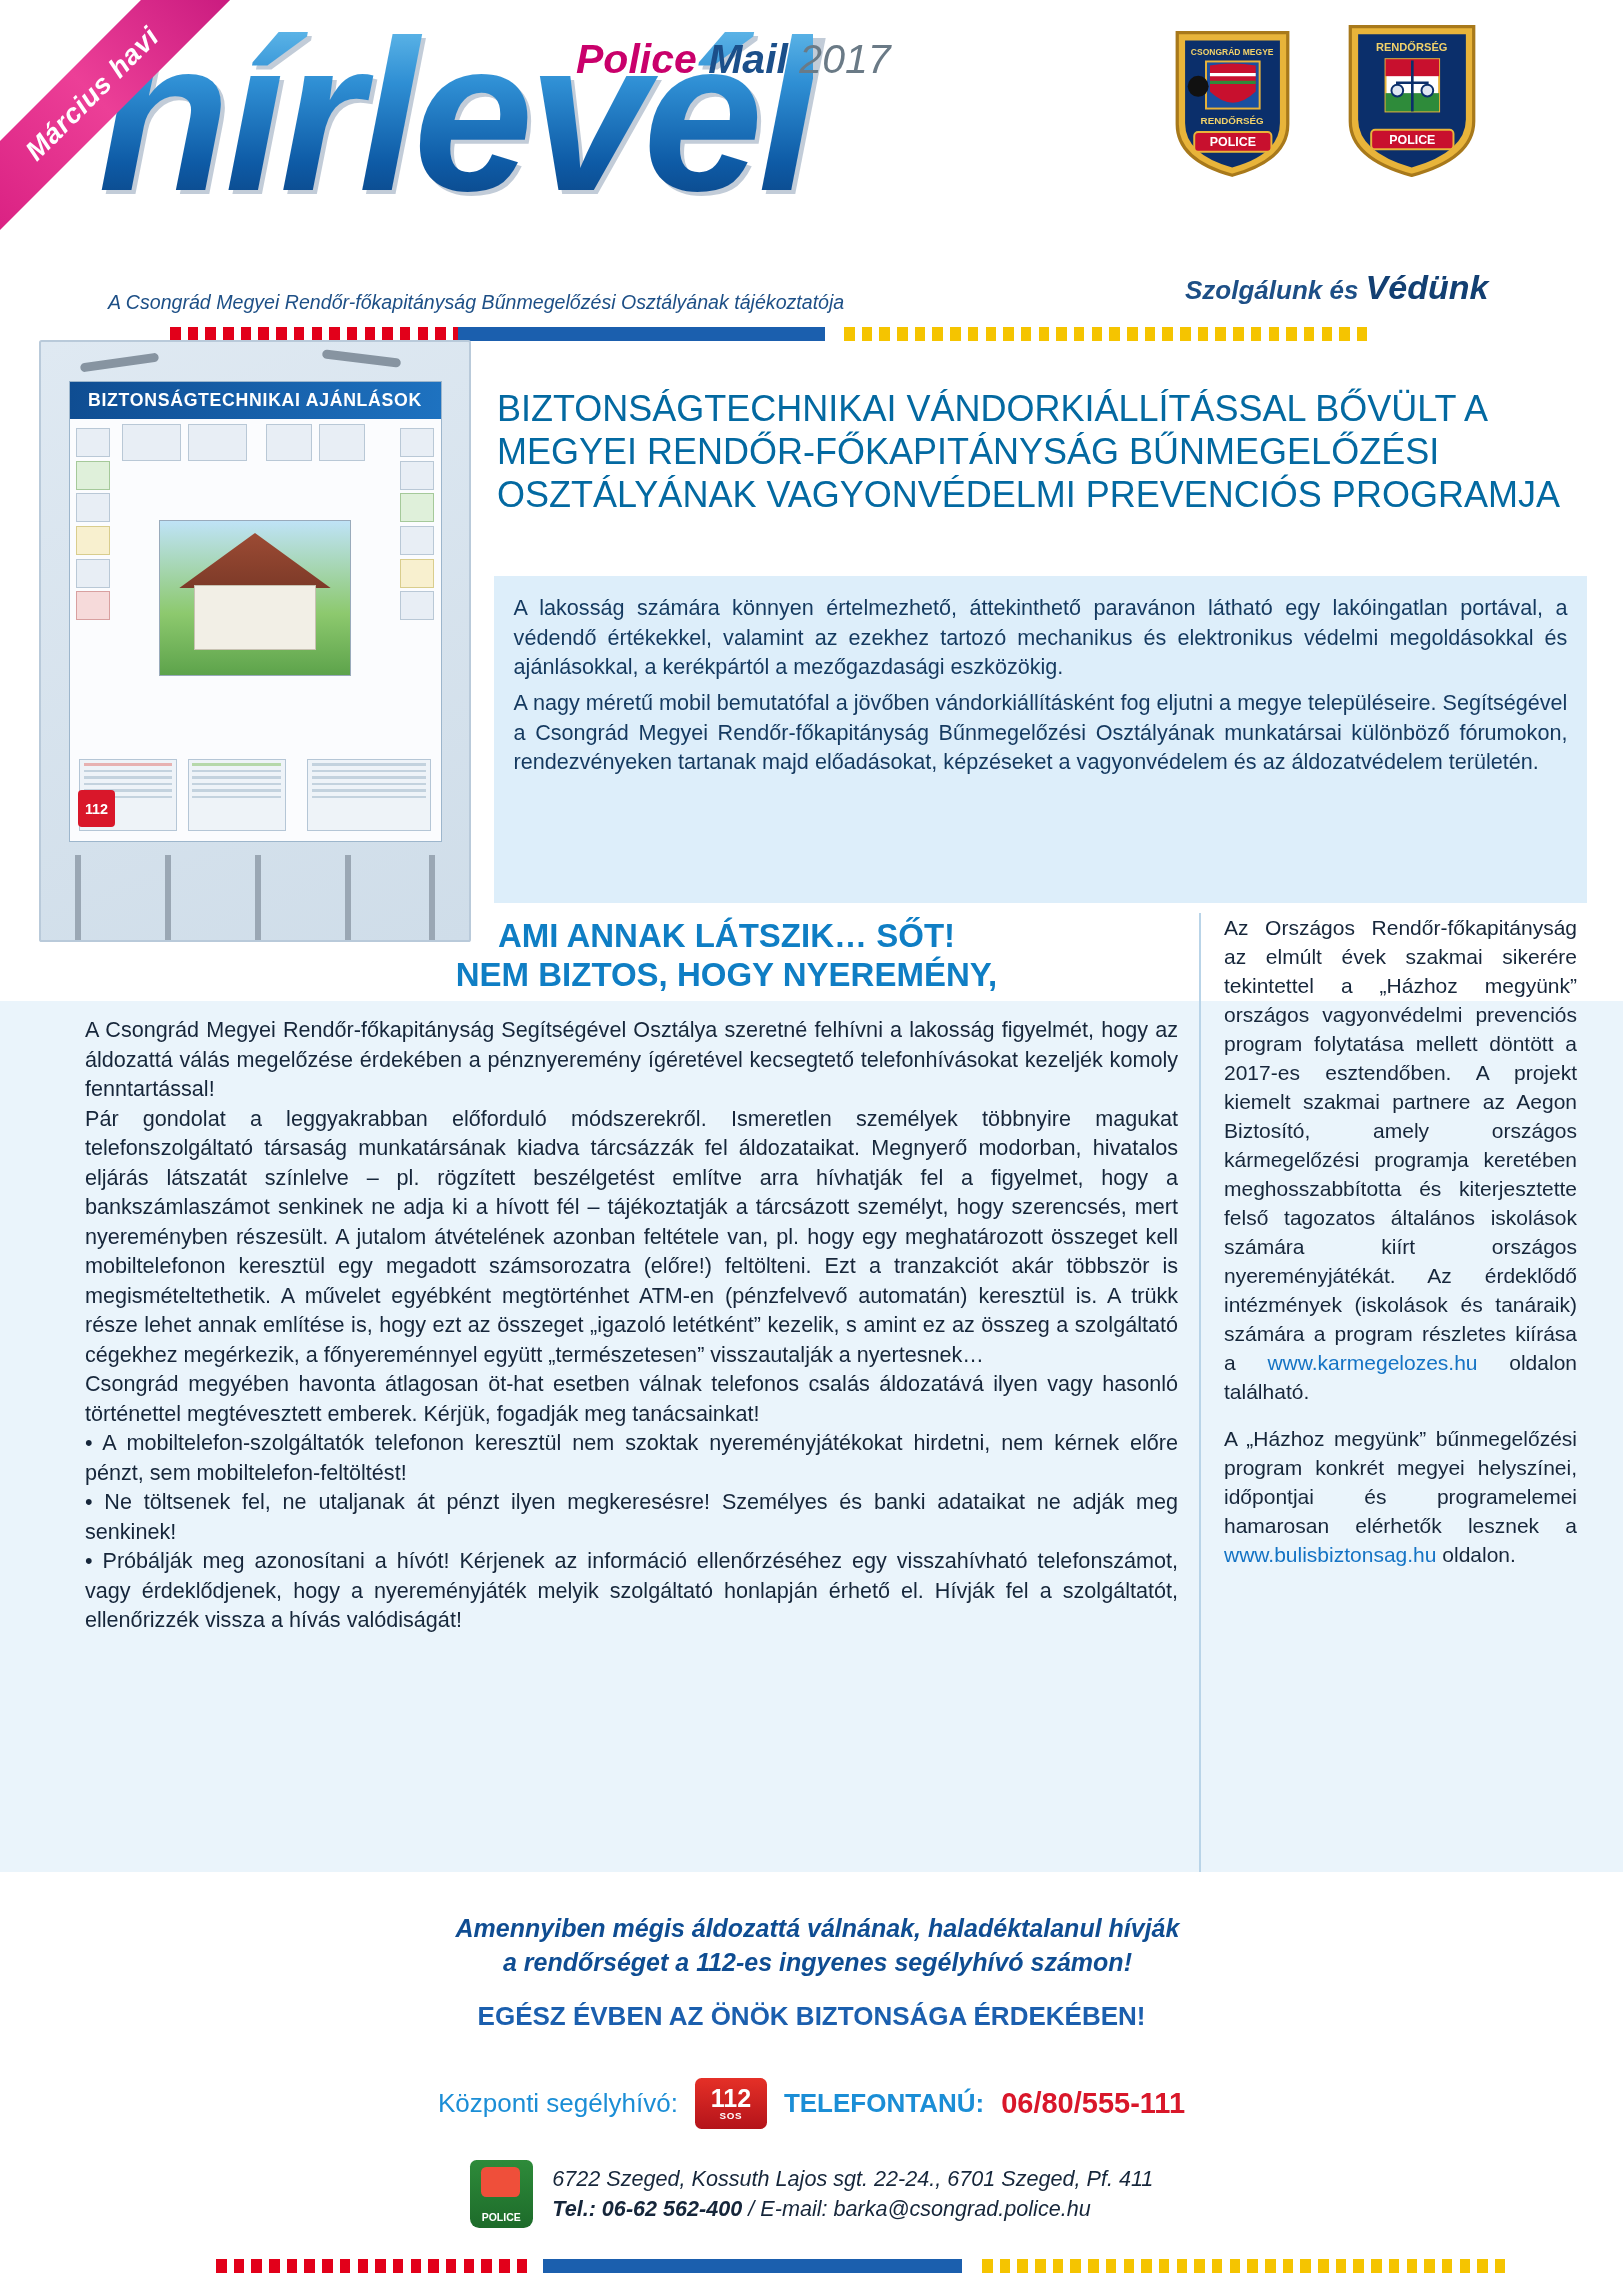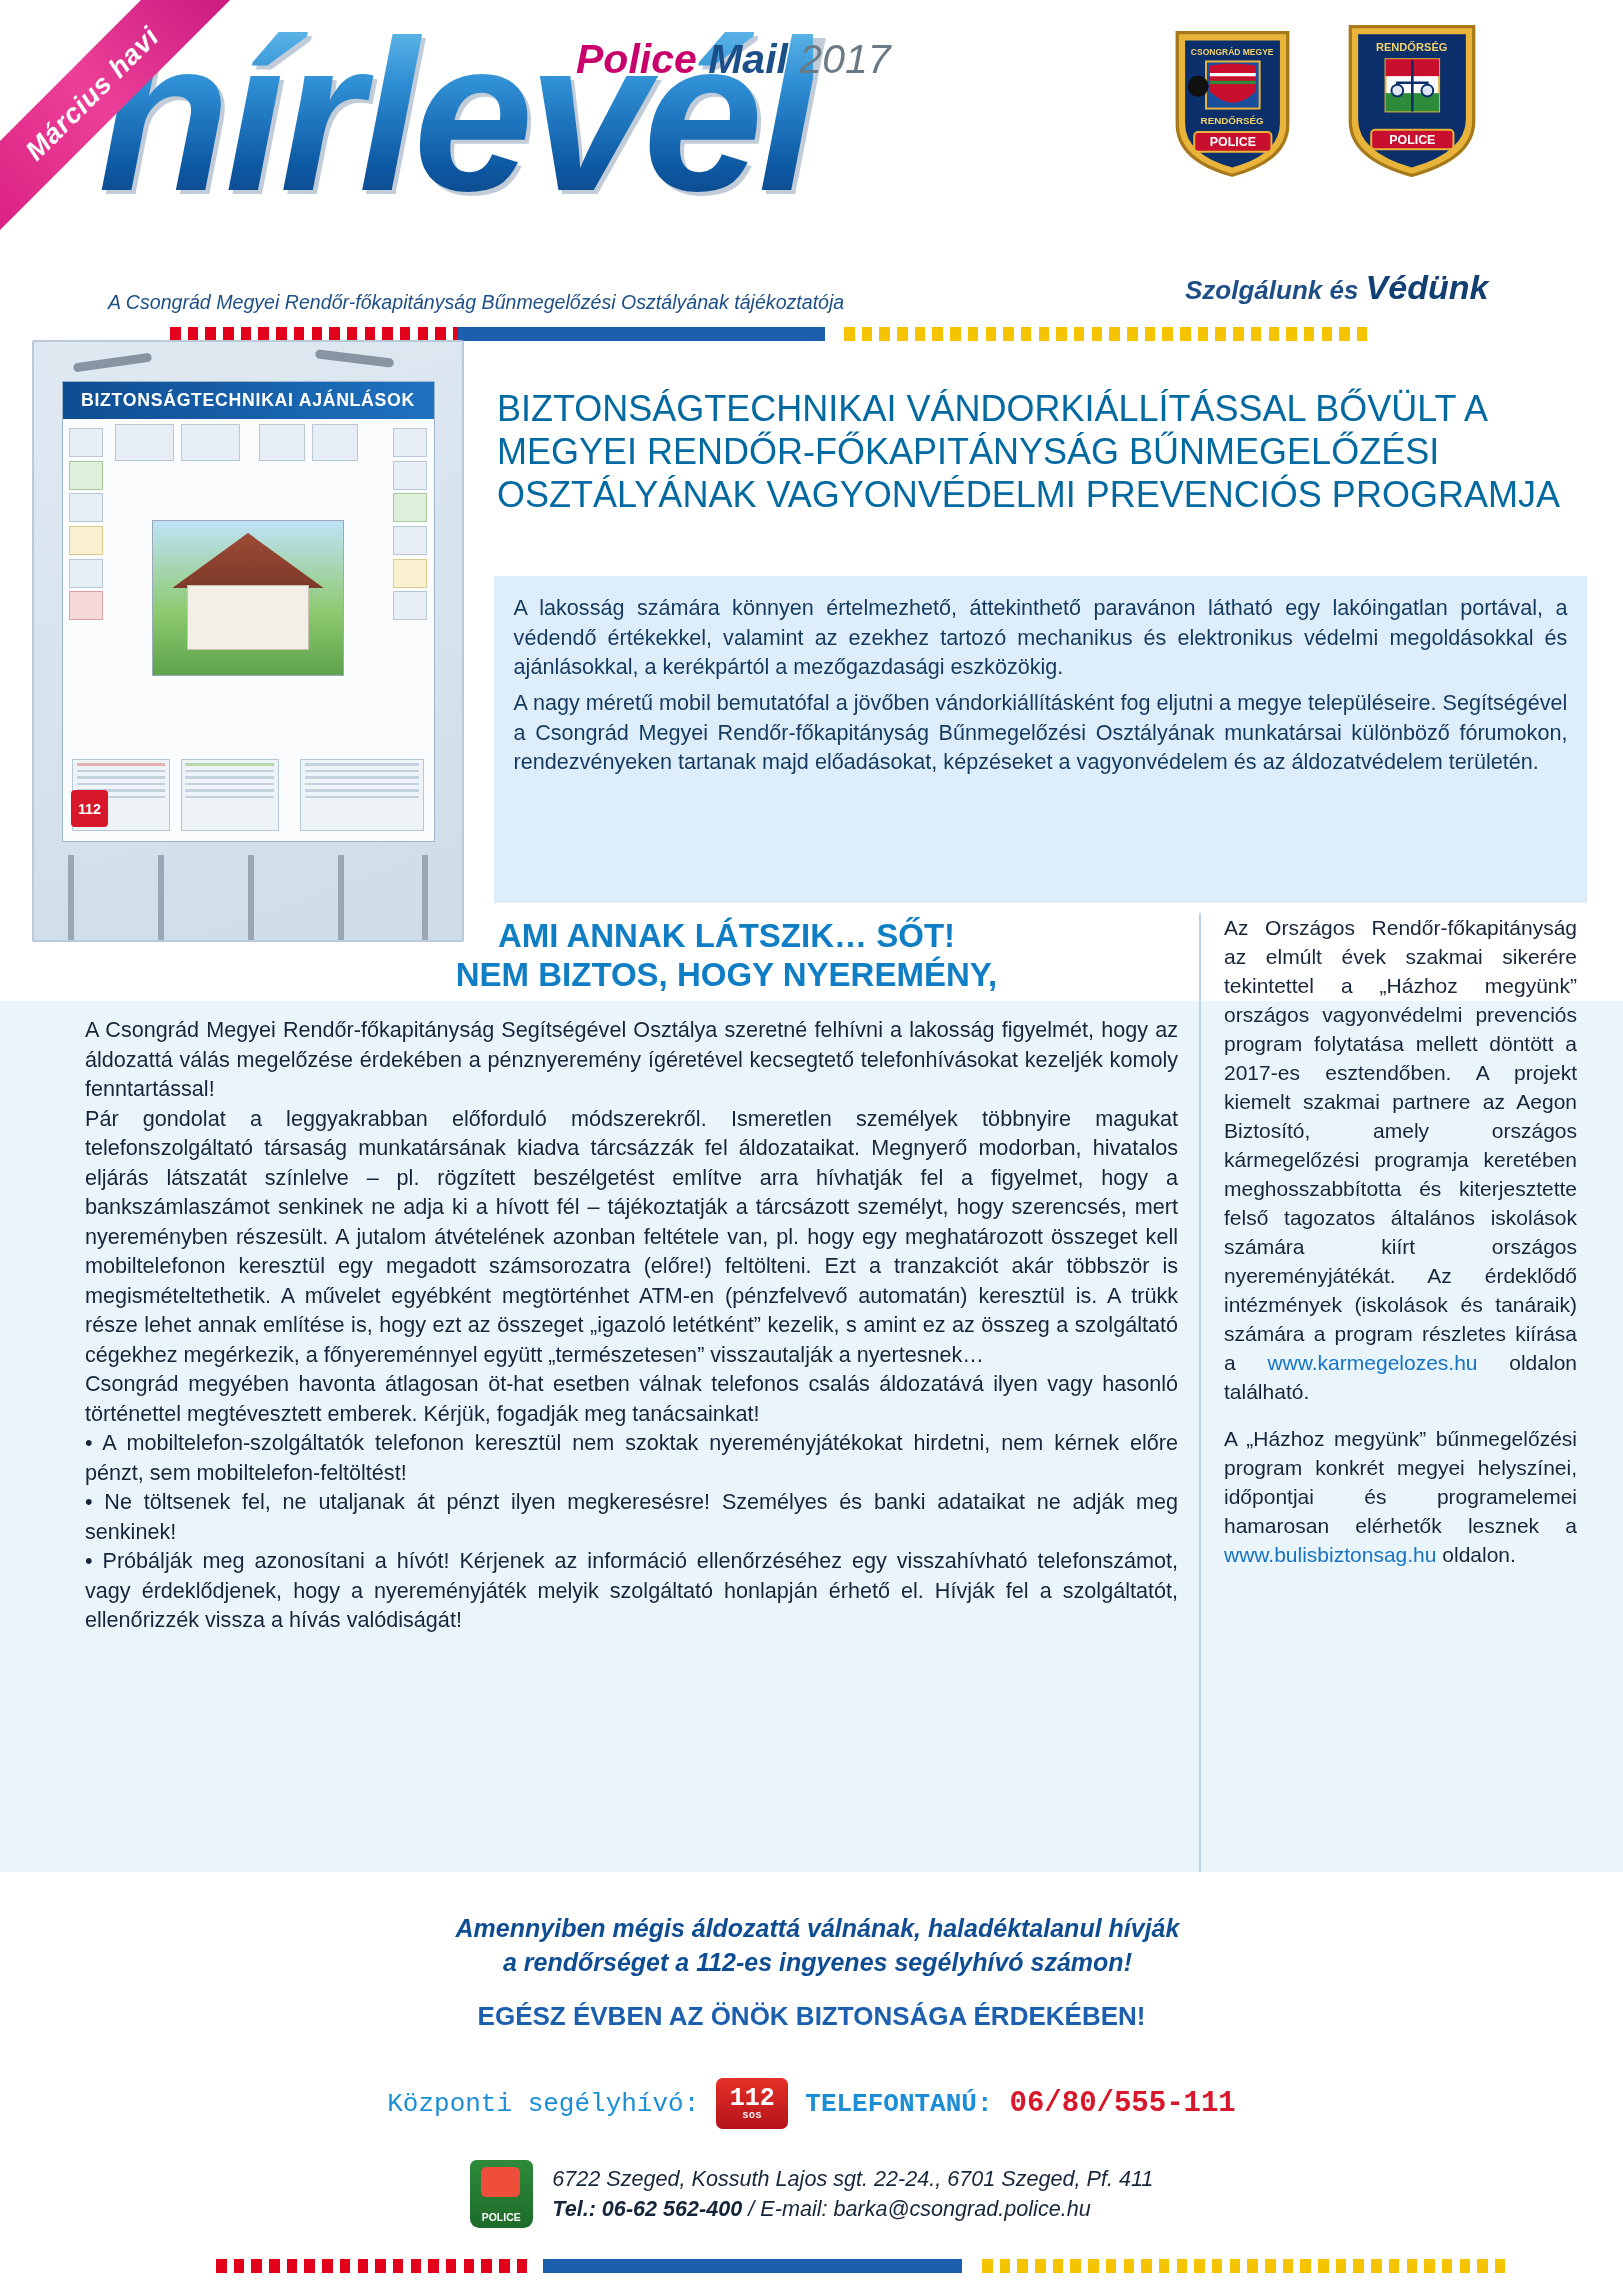--- a/index.html
+++ b/index.html
@@ -114,21 +114,21 @@
   .dashbar i { display:block; width: 10.5px; height: 14.4px; }
   .dash-red i { background: #e2001a; }
   .dash-yellow i { background: #f5c400; }
   .bar-solid {
     position:absolute; height: 14.4px;
   }
 
   
   .photo-block {
     position: absolute;
-    left: 32px; top: 340px;
+    left: 39px; top: 340px;
     width: 432px; height: 602px;
   }
   .photo-frame {
     position:absolute; inset:0;
     background: linear-gradient(160deg,#dfe9f2 0%, #cfdde9 100%);
     border: 2px solid #b9cada;
     border-radius: 2.6px;
     overflow: hidden;
   }
   .panel-grid {
@@ -275,21 +275,21 @@
     font-size: 25px; line-height: 34px; font-weight: 700; font-style: italic;
     color: #0f4d92;
     padding-left: 12px;
   }
   .f-blue {
     position:absolute; width: 1623px; text-align:center;
     font-size: 26px; font-weight: 700; color: #1b5fae;
   }
   .callrow {
     position: absolute; top: 2078px; width: 1623px;
-    display:flex; align-items:center; justify-content:center; gap: 17px; font-family: Liberation Mono, monospace;
+    display:flex; align-items:center; justify-content:center; gap: 17px;
   }
   .callrow .lbl { font-size: 26px; color:#1b8ed6; font-weight: 400; }
   .emblem112 {
     width: 72px; height: 51px; border-radius: 6.5px;
     background: linear-gradient(180deg,#e53027,#b4131a);
     color:#fff; display:flex; flex-direction:column; align-items:center; justify-content:center;
     font-weight:700; line-height: 1;
   }
   .emblem112 .n { font-size: 25px; }
   .emblem112 .s { font-size: 9.8px; letter-spacing: 0.7px; }

